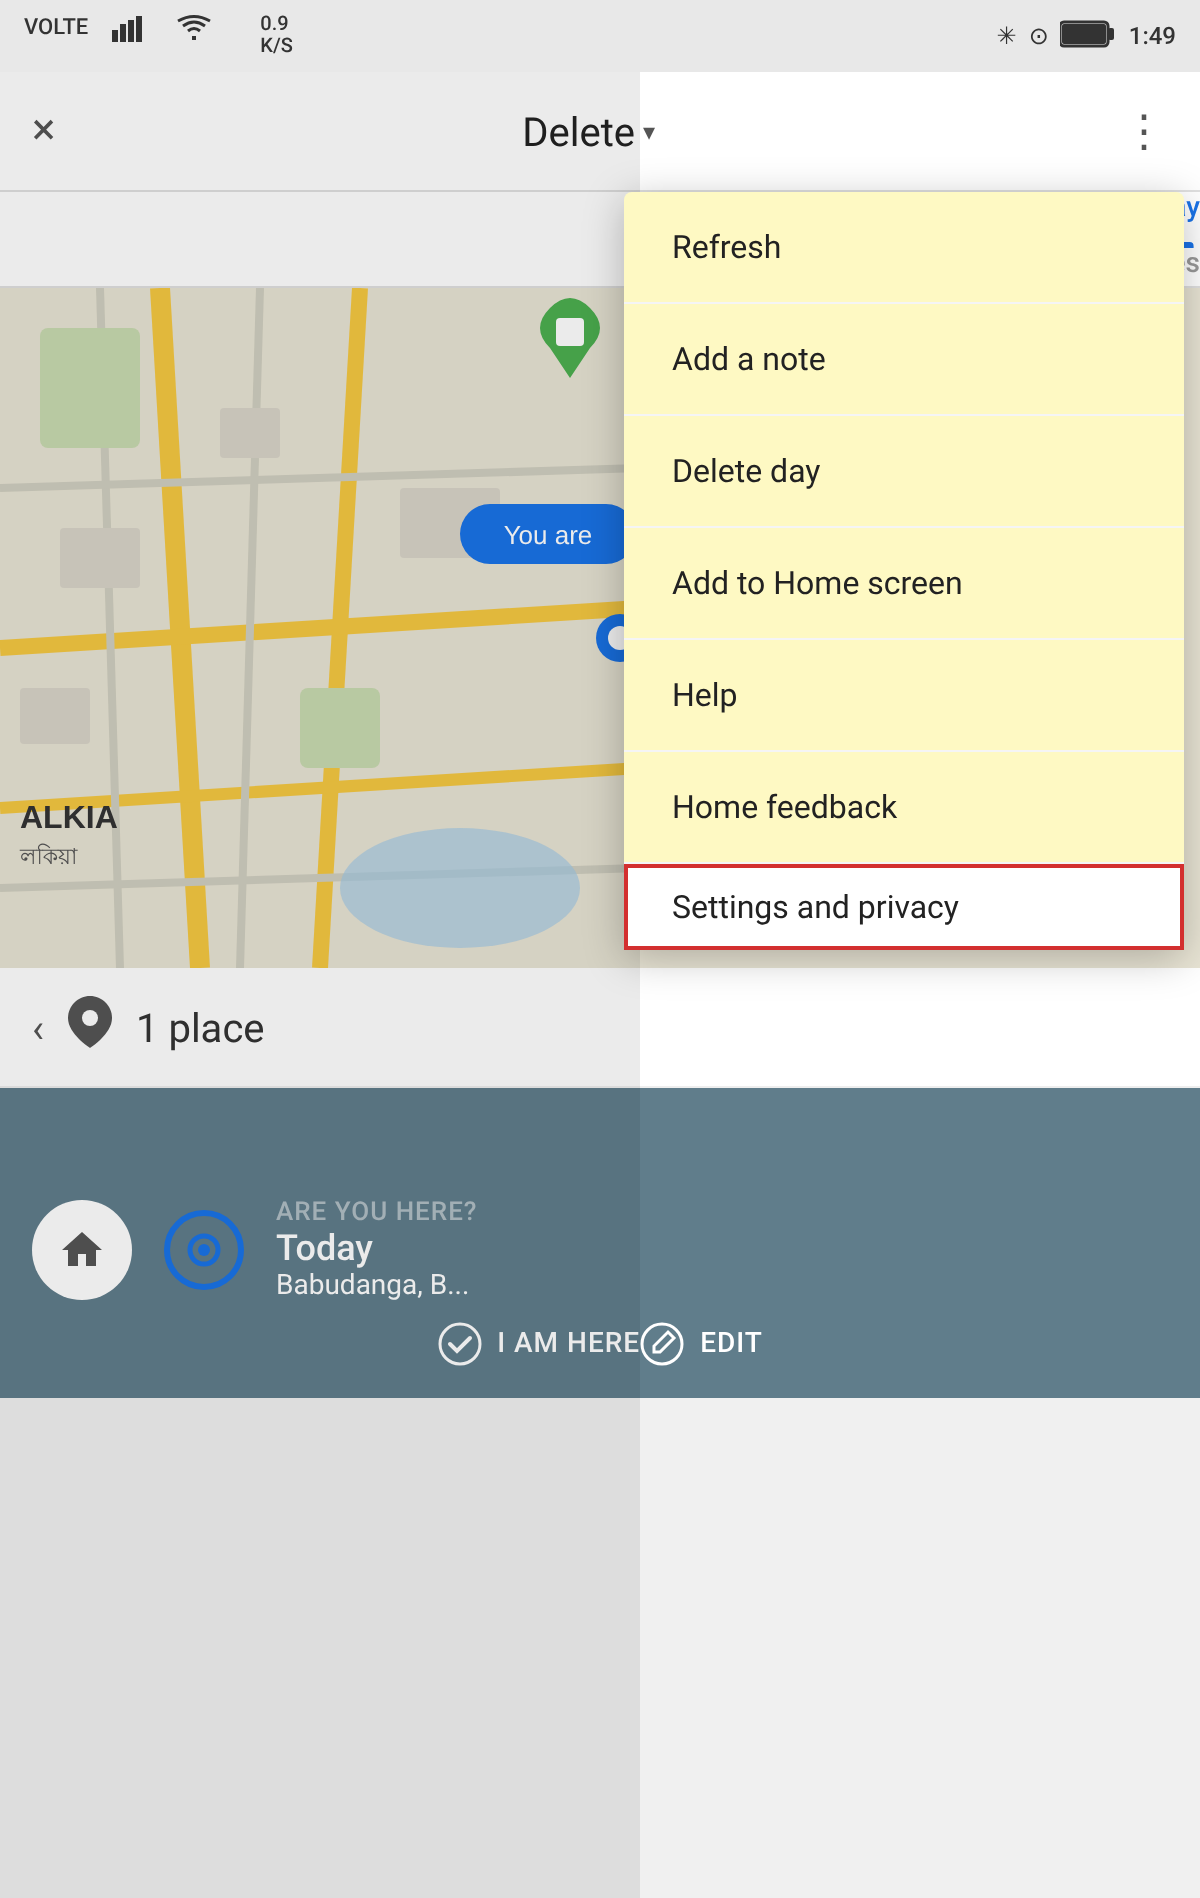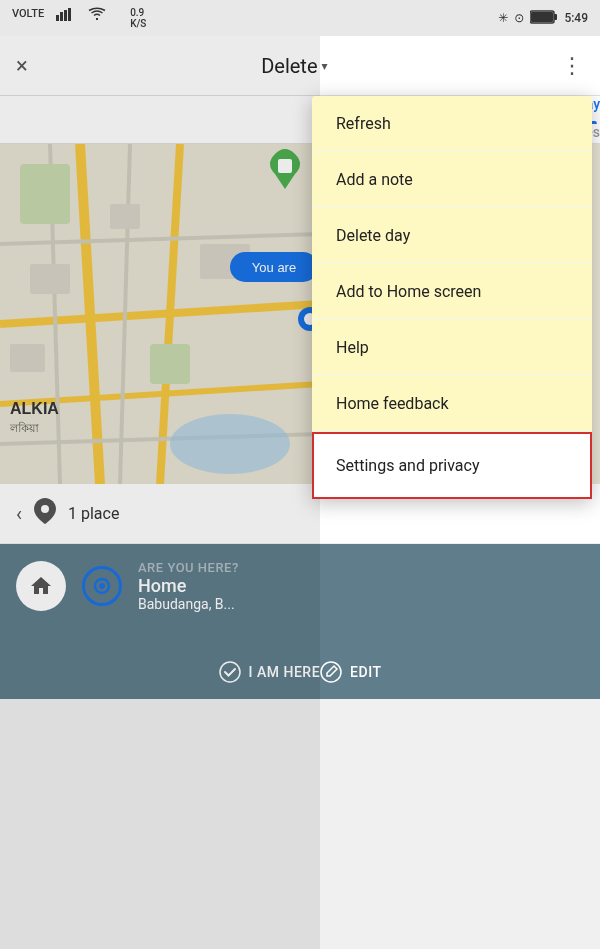--- a/index.html
+++ b/index.html
@@ -140,38 +140,39 @@
     .info-bar .chevron {
       font-size: 20px;
       color: #555;
       cursor: pointer;
     }
     .info-bar .pin-icon {
       font-size: 22px;
       color: #555;
     }
     .info-bar .place-count {
-      font-size: 16px;
+      font-size: 20px;
       color: #333;
     }
 
     
     .bottom-card {
       width: 100%;
       height: 155px;
       background: #607d8b;
       display: flex;
       flex-direction: column;
       justify-content: space-between;
       padding: 16px;
     }
     .card-top {
       display: flex;
       align-items: center;
       gap: 16px;
+      margin-top: 39px;
     }
     .home-icon-circle {
       width: 50px;
       height: 50px;
       border-radius: 50%;
       background: #fff;
       display: flex;
       align-items: center;
       justify-content: center;
       font-size: 22px;
@@ -250,21 +251,21 @@
       cursor: pointer;
       border-bottom: 1px solid #f5f5f5;
     }
     .menu-item:last-child {
       border-bottom: none;
     }
     .menu-item.highlighted {
       border: 2.5px solid #d32f2f;
       color: #222;
       background: #fff;
-      padding: 22px 22px;
+      padding: 10px 22px;
       margin: 0;
     }
 
     
     .dim-overlay {
       position: absolute;
       top: 0;
       left: 0;
       width: 320px;
       height: 100%;
@@ -299,21 +300,21 @@
   <div class="status-right">
     <span>✳</span>
     <span>⊙</span>
     <span>
       <svg width="28" height="14" viewBox="0 0 28 14">
         <rect x="0" y="1" width="24" height="12" rx="2" stroke="#333" stroke-width="1.5" fill="none"></rect>
         <rect x="1" y="2" width="22" height="10" rx="1" fill="#333"></rect>
         <rect x="24" y="4" width="3" height="6" rx="1" fill="#333"></rect>
       </svg>
     </span>
-    <span>5:49</span>
+    <span>1:49</span>
   </div>
 </div>
 
 <div class="header">
   <span class="close-btn">×</span>
   <div class="header-title">
     <span>Delete</span>
     <span class="arrow-down">▾</span>
   </div>
   <span class="more-btn">⋮</span>
@@ -386,21 +387,21 @@
       </svg>
     </div>
     <div class="location-circle">
       <svg width="20" height="20" viewBox="0 0 20 20">
         <circle cx="10" cy="10" r="7" stroke="#1a73e8" stroke-width="2.5" fill="none"></circle>
         <circle cx="10" cy="10" r="3" fill="#1a73e8"></circle>
       </svg>
     </div>
     <div class="card-text">
       <div class="are-you-here">ARE YOU HERE?</div>
-      <div class="place-name">Home</div>
+      <div class="place-name">Today</div>
       <div class="place-sub">Babudanga, B...</div>
     </div>
   </div>
   <div class="card-actions">
     <div class="card-action-btn">
       <svg width="22" height="22" viewBox="0 0 22 22">
         <circle cx="11" cy="11" r="10" stroke="#fff" stroke-width="1.5" fill="none"></circle>
         <path d="M6 11 L9.5 14.5 L16 8" stroke="#fff" stroke-width="2" fill="none" stroke-linecap="round"></path>
       </svg>
       <span>I AM HERE</span>

